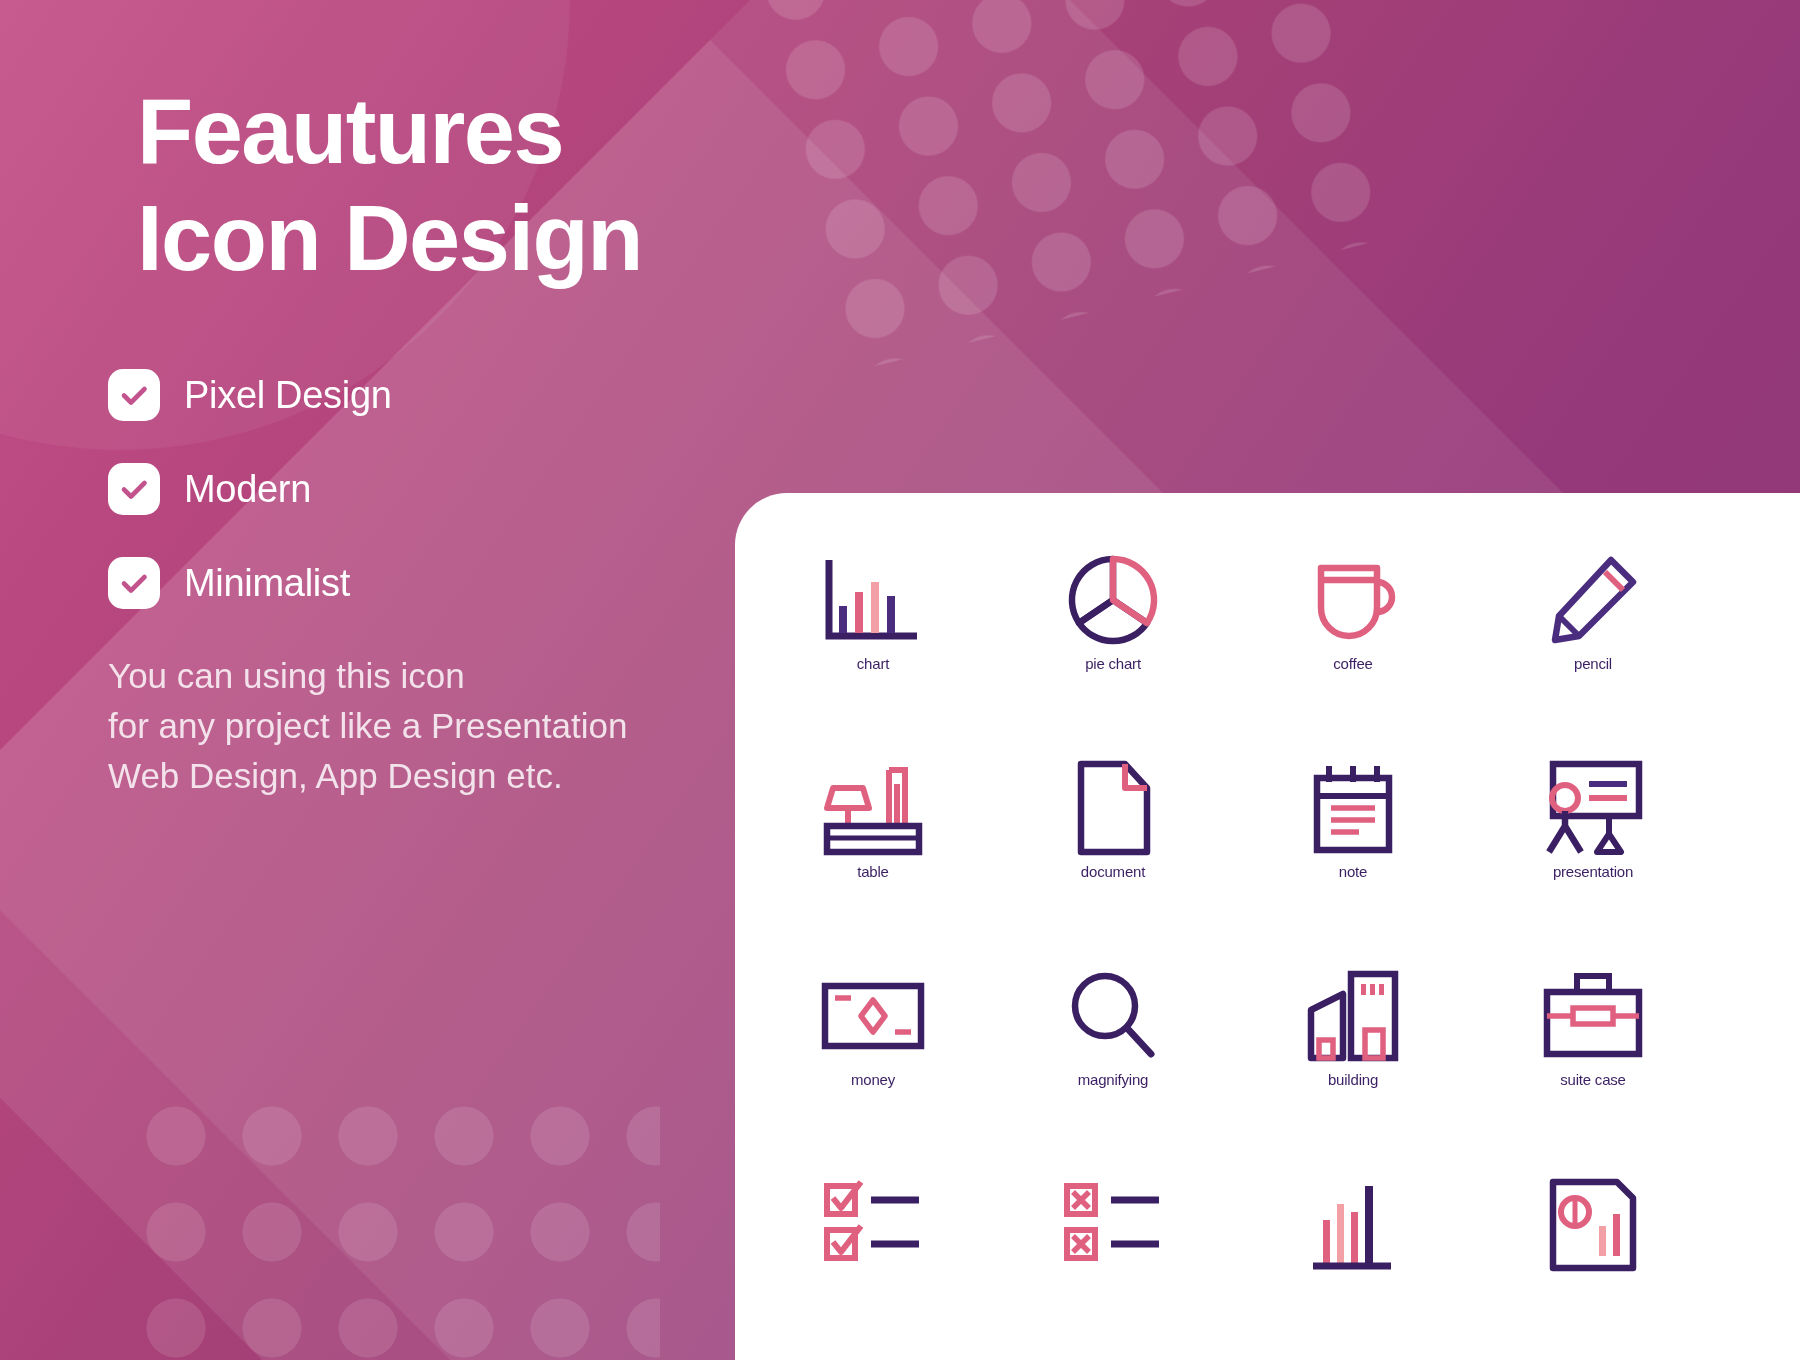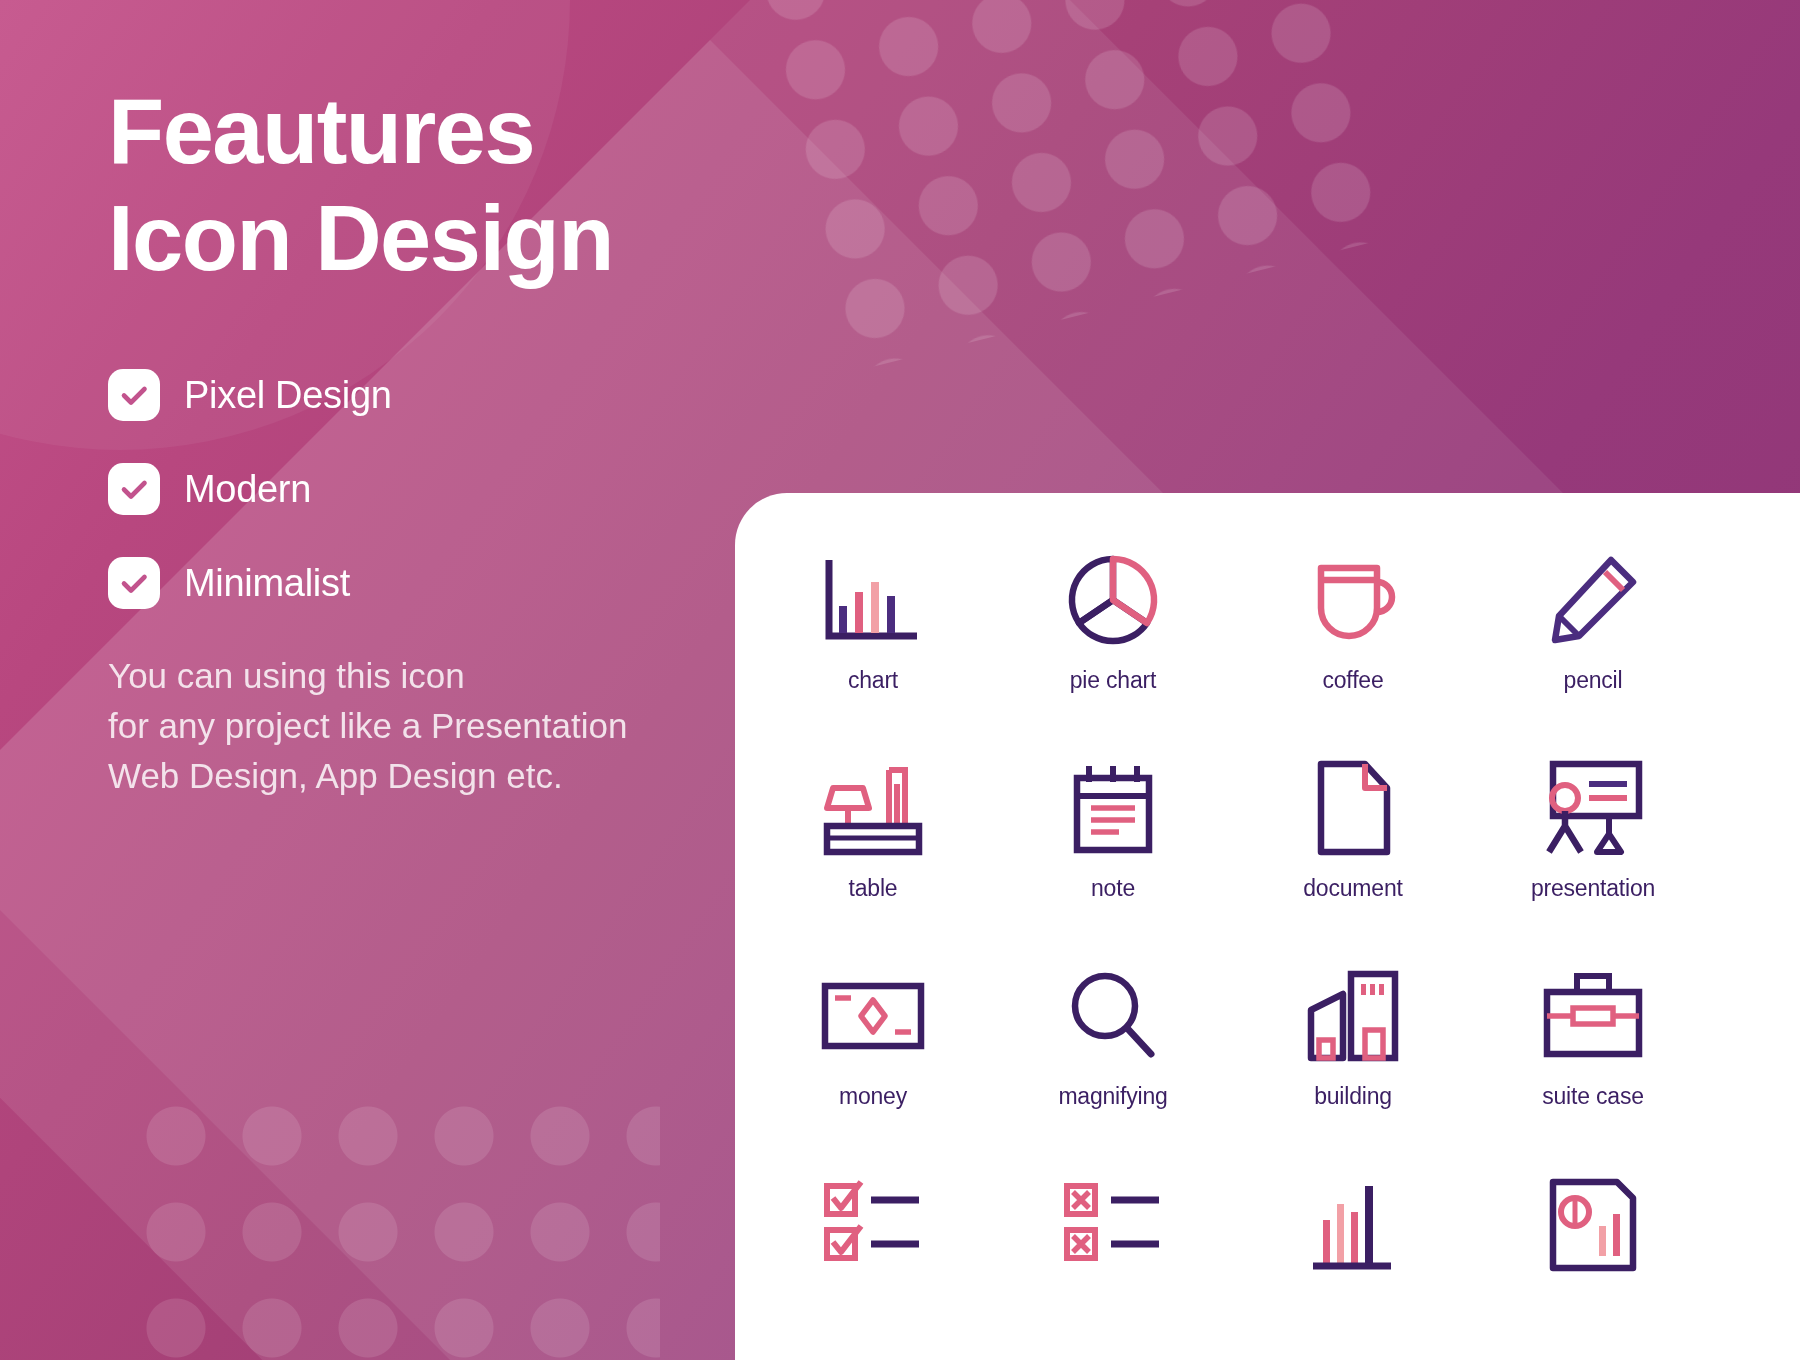--- a/index.html
+++ b/index.html
@@ -65,20 +65,21 @@
     width: 640px;
     z-index: 5;
   }
   .poster-title {
     color: #ffffff;
     font-size: 92px;
     line-height: 1.16;
     font-weight: 700;
     letter-spacing: -1.5px;
     white-space: pre-line;
+    margin-left: 29px;
   }
 
   .feature-list { margin-top: 78px; }
   .feature-row {
     display: flex;
     align-items: center;
     gap: 24px;
     margin-bottom: 42px;
   }
   .check-box {
@@ -131,23 +132,22 @@
     align-items: center;
     justify-content: flex-start;
   }
   .icon-art {
     height: 110px;
     display: flex;
     align-items: center;
     justify-content: center;
   }
   .icon-label {
-    margin-top: 12px;
     color: #3b1f63;
-    font-size: 23px;
+    font-size: 15px;
     font-weight: 400;
     letter-spacing: -0.2px;
   }
 </style>
 </head>
 <body>
 
 <div id="poster">
 
   <div class="blob-tl"></div>
@@ -252,50 +252,50 @@
           <svg width="108" height="96" viewBox="0 0 108 96">
             <path d="M14 28 L44 28 L50 48 L8 48 Z" fill="none" stroke="#e06080" stroke-width="6" stroke-linejoin="round"></path>
             <line x1="29" y1="48" x2="29" y2="66" stroke="#e06080" stroke-width="6"></line>
             <path d="M70 10 L86 10 L86 66" fill="none" stroke="#e06080" stroke-width="6"></path>
             <path d="M70 10 L70 66 M78 24 L78 66" fill="none" stroke="#e06080" stroke-width="6"></path>
             <rect x="8" y="66" width="92" height="26" fill="none" stroke="#3b1f63" stroke-width="6.5"></rect>
             <line x1="8" y1="78" x2="100" y2="78" stroke="#3b1f63" stroke-width="5"></line>
           </svg>
         </div>
         <div class="icon-label">table</div>
+      </div>
+
+      <div class="icon-cell">
+        <div class="icon-art">
+          <svg width="84" height="100" viewBox="0 0 84 100">
+            <path d="M10 6 L54 6 L76 30 L76 94 L10 94 Z" fill="none" stroke="#3b1f63" stroke-width="6.5" stroke-linejoin="round"></path>
+            <path d="M54 6 L54 30 L76 30" fill="none" stroke="#e06080" stroke-width="6" stroke-linejoin="round"></path>
+          </svg>
+        </div>
+        <div class="icon-label">document</div>
       </div>
 
       <div class="icon-cell">
         <div class="icon-art">
           <svg width="88" height="96" viewBox="0 0 88 96">
             <line x1="20" y1="6" x2="20" y2="22" stroke="#3b1f63" stroke-width="6"></line>
             <line x1="44" y1="6" x2="44" y2="22" stroke="#3b1f63" stroke-width="6"></line>
             <line x1="68" y1="6" x2="68" y2="22" stroke="#3b1f63" stroke-width="6"></line>
             <rect x="8" y="18" width="72" height="72" fill="none" stroke="#3b1f63" stroke-width="6.5"></rect>
             <line x1="8" y1="36" x2="80" y2="36" stroke="#3b1f63" stroke-width="6"></line>
             <line x1="22" y1="48" x2="66" y2="48" stroke="#e06080" stroke-width="5.5"></line>
             <line x1="22" y1="60" x2="66" y2="60" stroke="#e06080" stroke-width="5.5"></line>
             <line x1="22" y1="72" x2="50" y2="72" stroke="#e06080" stroke-width="5.5"></line>
           </svg>
         </div>
         <div class="icon-label">note</div>
       </div>
 
       <div class="icon-cell">
         <div class="icon-art">
-          <svg width="84" height="100" viewBox="0 0 84 100">
-            <path d="M10 6 L54 6 L76 30 L76 94 L10 94 Z" fill="none" stroke="#3b1f63" stroke-width="6.5" stroke-linejoin="round"></path>
-            <path d="M54 6 L54 30 L76 30" fill="none" stroke="#e06080" stroke-width="6" stroke-linejoin="round"></path>
-          </svg>
-        </div>
-        <div class="icon-label">document</div>
-      </div>
-
-      <div class="icon-cell">
-        <div class="icon-art">
           <svg width="108" height="100" viewBox="0 0 108 100">
             <rect x="14" y="6" width="86" height="52" fill="none" stroke="#3b1f63" stroke-width="6.5"></rect>
             <circle cx="26" cy="40" r="13" fill="none" stroke="#e06080" stroke-width="6"></circle>
             <line x1="50" y1="26" x2="88" y2="26" stroke="#4b2d7f" stroke-width="6"></line>
             <line x1="50" y1="40" x2="88" y2="40" stroke="#e06080" stroke-width="6"></line>
             <path d="M26 53 L26 68 M10 94 L26 68 L42 94" fill="none" stroke="#3b1f63" stroke-width="6.5" stroke-linejoin="round"></path>
             <path d="M70 58 L70 76 M58 94 L70 76 L82 94 Z" fill="none" stroke="#3b1f63" stroke-width="6" stroke-linejoin="round"></path>
           </svg>
         </div>
         <div class="icon-label">presentation</div>

